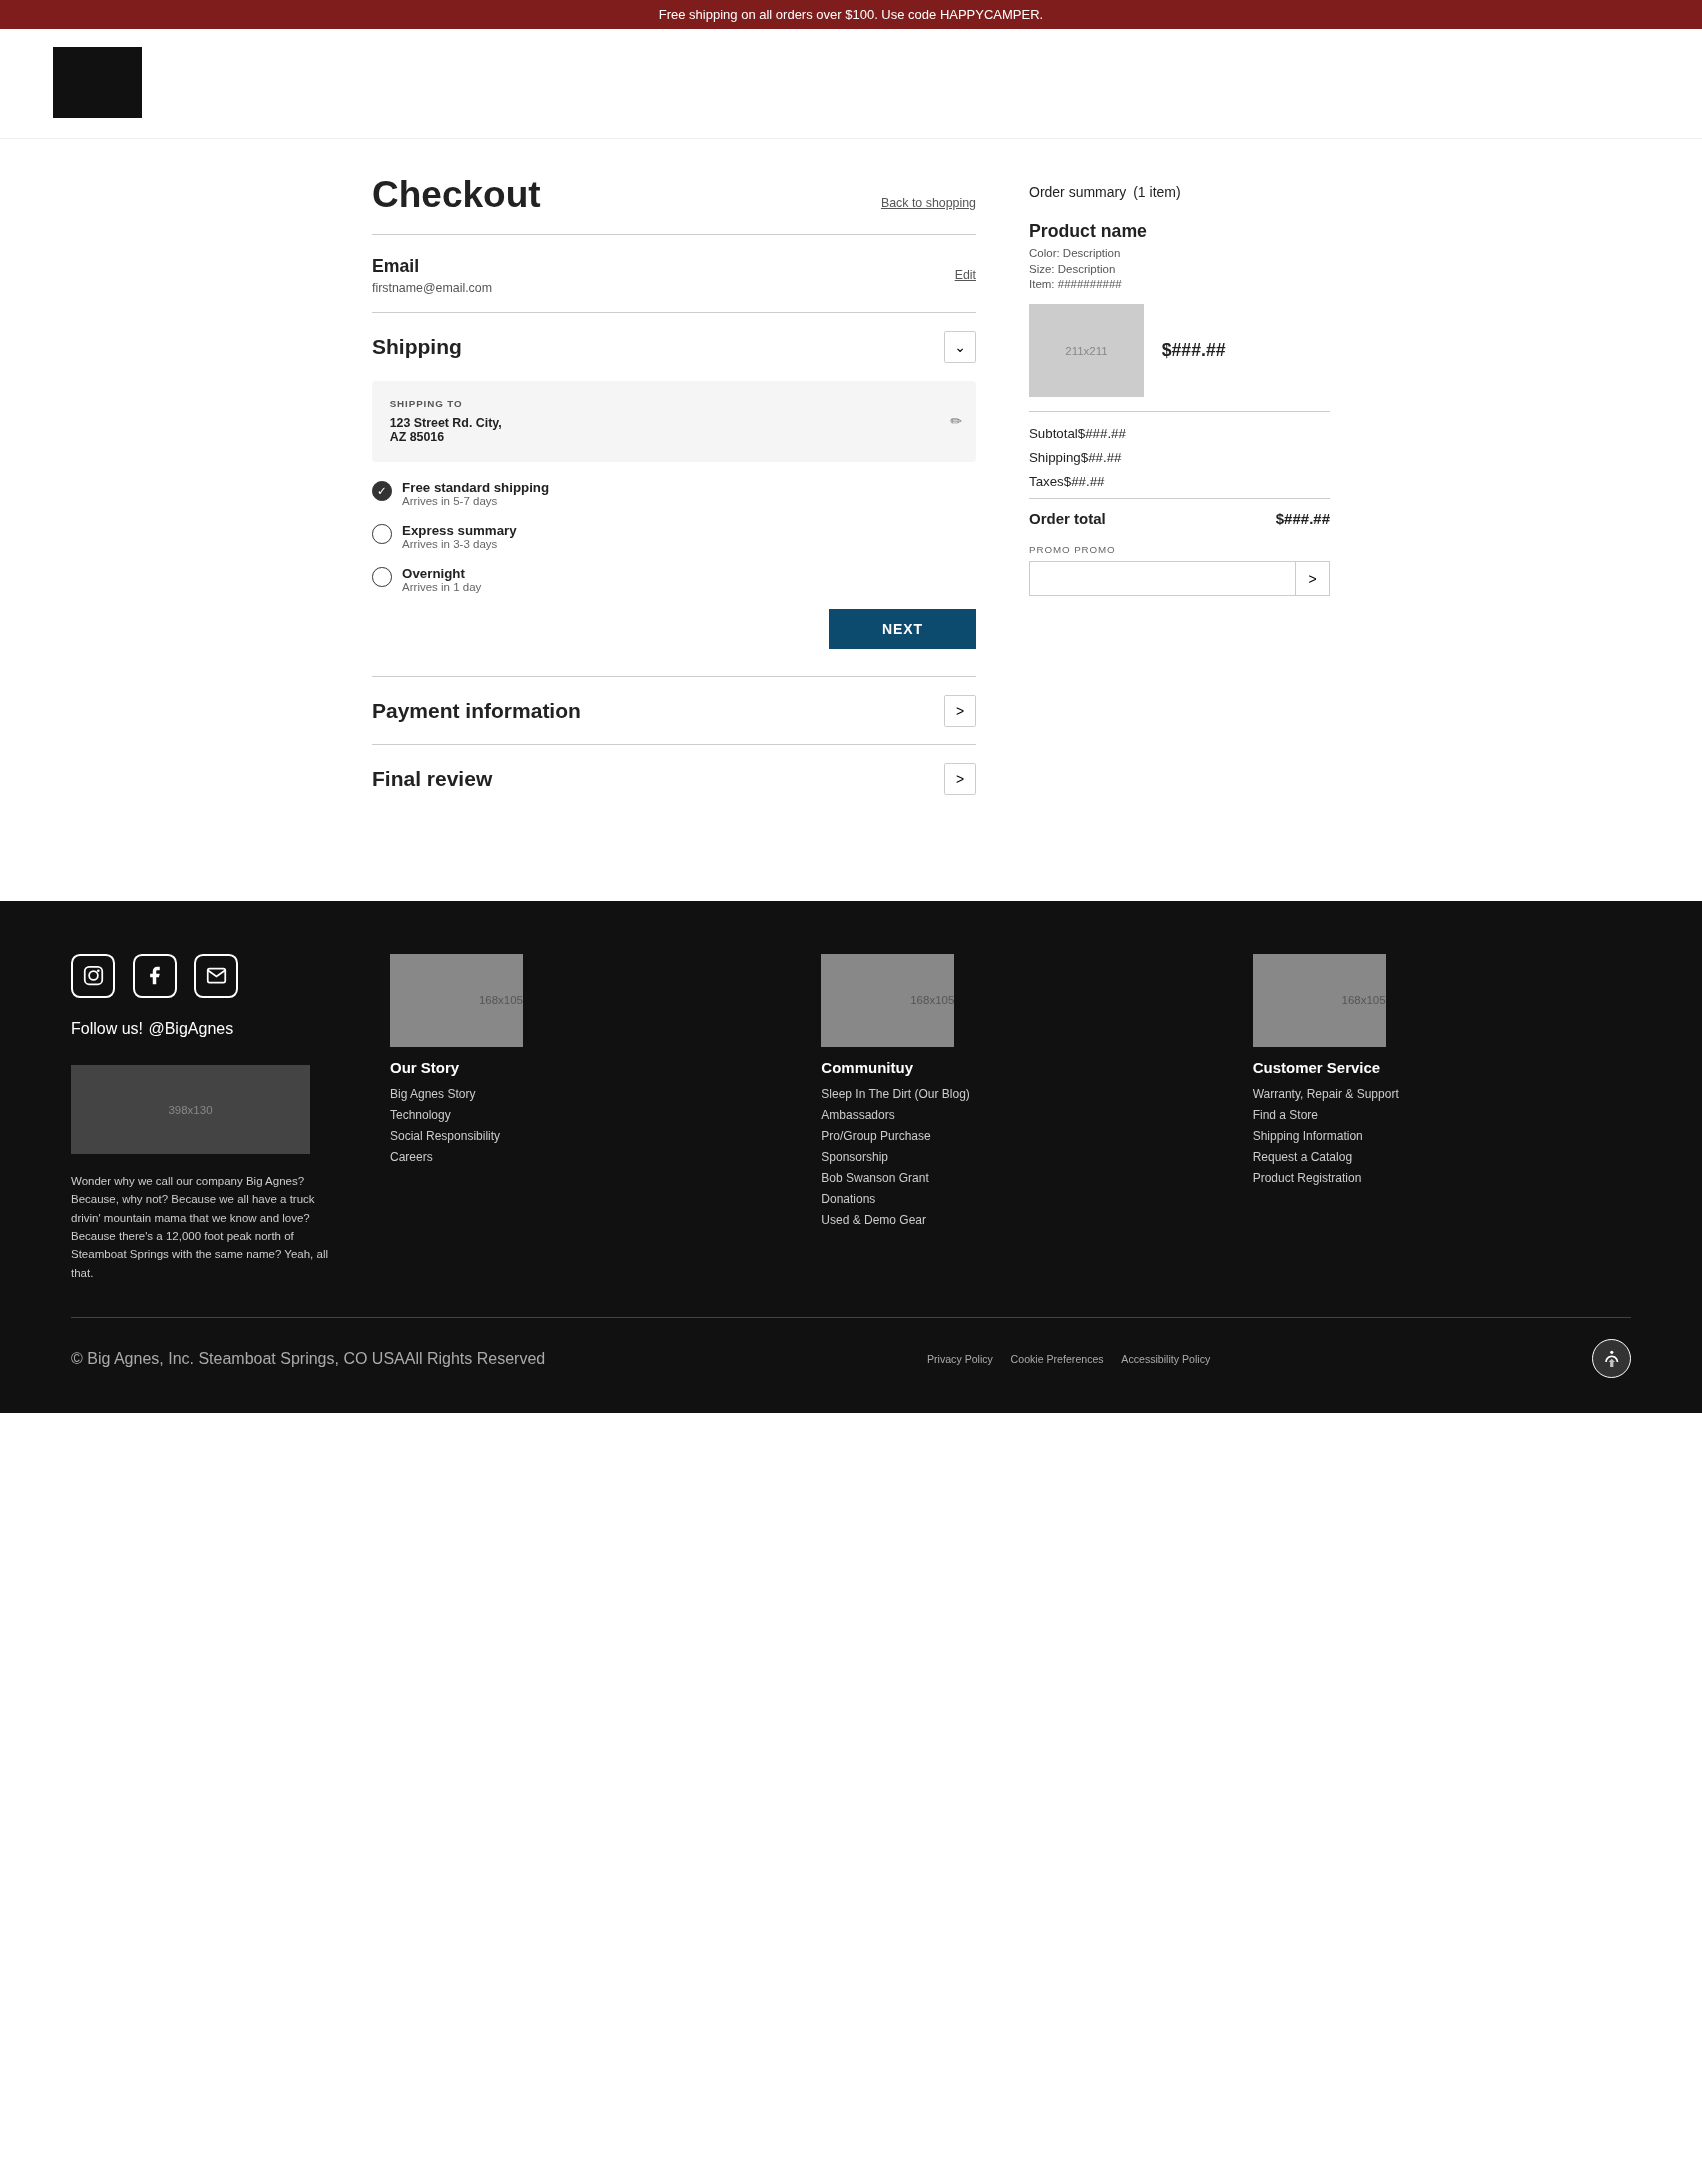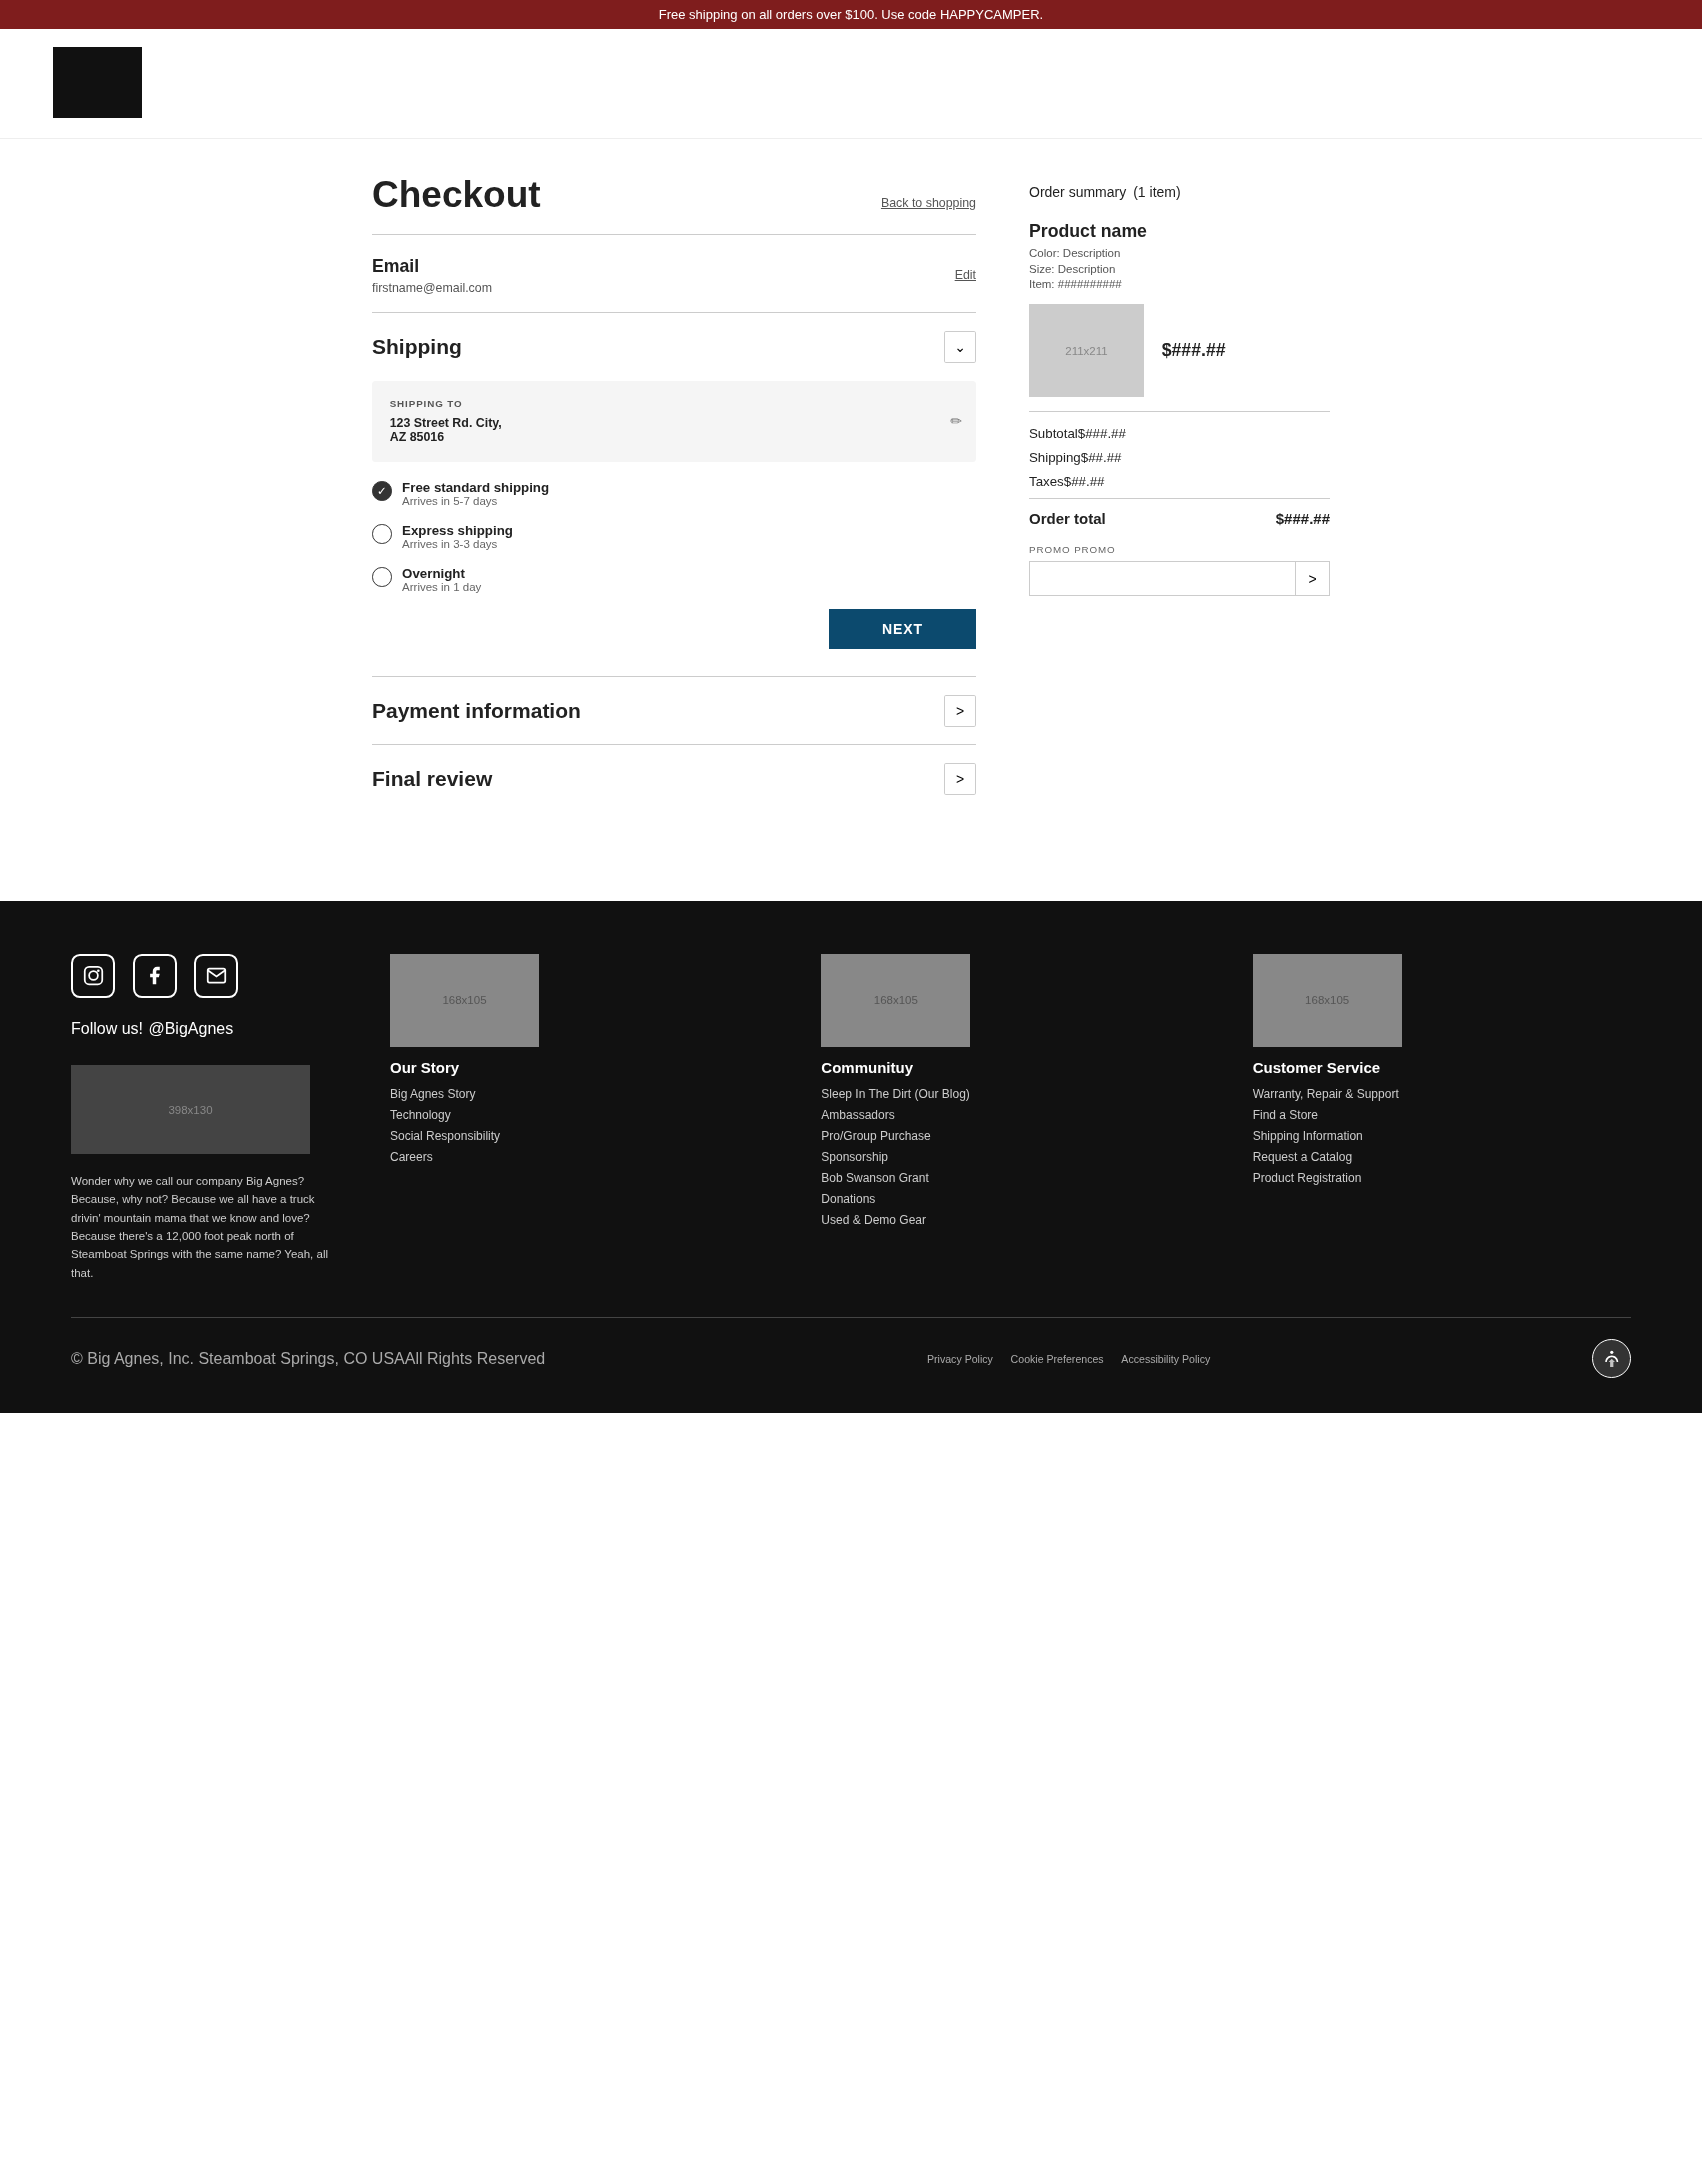--- a/index.html
+++ b/index.html
@@ -388,26 +388,26 @@
 
     .footer-links-section {
       display: flex;
       gap: 53px;
       flex: 1;
     }
     .footer-col {
       flex: 1;
     }
     .footer-col-img {
-      width: 149px;
+      width: 133px;
       height: 93px;
       background: #888;
       display: flex;
       align-items: center;
-      justify-content: center;
+      justify-content: flex-end;
       color: #555;
       font-size: 11.5px;
       margin-bottom: 12.4px;
     }
     .footer-col-title {
       font-size: 15px;
       font-weight: bold;
       margin-bottom: 10.6px;
     }
     .footer-col-link {
@@ -504,21 +504,21 @@
         </div>
         <div>
           <div class="option-label">Free standard shipping</div>
           <div class="option-sub">Arrives in 5-7 days</div>
         </div>
       </div>
 
       <div class="shipping-option">
         <div class="radio-btn"></div>
         <div>
-          <div class="option-label">Express shipping</div>
+          <div class="option-label">Express summary</div>
           <div class="option-sub">Arrives in 3-3 days</div>
         </div>
       </div>
 
       <div class="shipping-option">
         <div class="radio-btn"></div>
         <div>
           <div class="option-label">Overnight</div>
           <div class="option-sub">Arrives in 1 day</div>
         </div>

